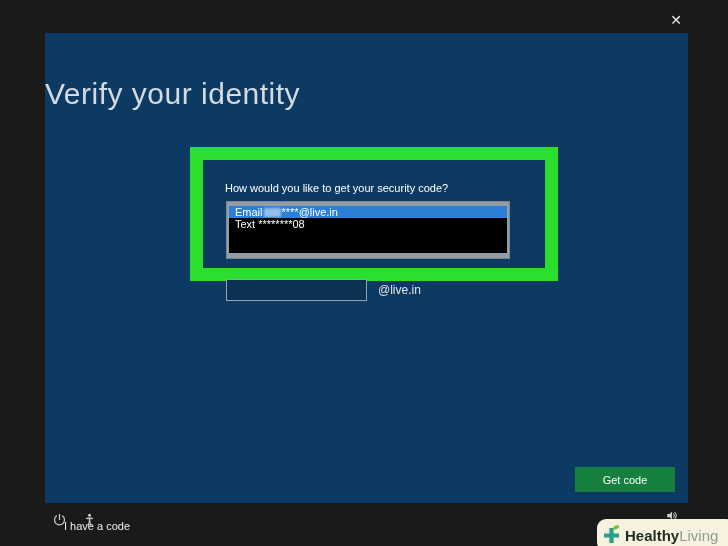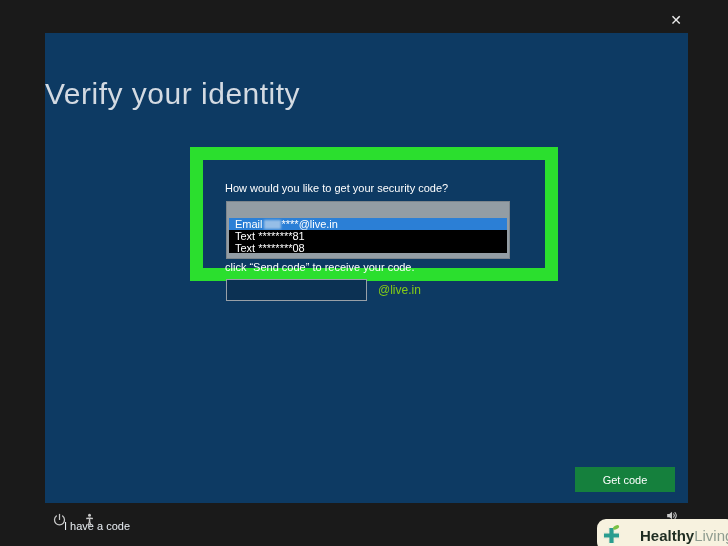--- a/index.html
+++ b/index.html
@@ -45,21 +45,21 @@
     position: absolute; left: 22px; top: 22px;
     font-size: 11px; color: #fff;
   }
 
   
   .dropdown {
     position: absolute; left: 23px; top: 41px;
     width: 284px; height: 58px;
     background: #939da4;
     border: 1px solid #7d868d;
-    padding: 16px 2px 5px 2px;
+    padding: 4px 2px 5px 2px;
   }
   .dropdown-list { background: #000; width: 100%; height: 100%; }
   .dd-row {
     height: 12px; line-height: 12px;
     font-size: 11px; color: #fff;
     padding-left: 6px;
     white-space: nowrap; overflow: hidden;
     cursor: default;
   }
   .dd-row.selected { background: #2b7fd6; }
@@ -78,21 +78,21 @@
   .code-input {
     position: absolute; left: 23px; top: 119px;
     width: 141px; height: 22px;
     background: #0c3153;
     border: 1px solid #98a0a8;
     color: #fff; font-size: 12px; padding: 0 4px;
     font-family: "Liberation Sans", sans-serif;
   }
   .domain-suffix {
     position: absolute; left: 175px; top: 123px;
-    font-size: 12px; color: #84cc16;
+    font-size: 12px; color: #e5e5e5;
   }
 
   
   .have-code-link {
     position: absolute; left: 19px; top: 439px;
     font-size: 11px; color: #e9eef3; cursor: pointer; margin-top: 48px;
   }
   .get-code-btn {
     position: absolute; left: 530px; top: 434px;
     width: 100px; height: 25px;
@@ -112,21 +112,21 @@
   .watermark {
     position: absolute; left: 597px; top: 519px;
     width: 138px; height: 32px;
     background: #f7f2df;
     border-radius: 9px;
     display: flex; align-items: center;
     padding-left: 3px;
     color: #223227;
   }
   .wm-cross { width: 23px; height: 23px; flex: 0 0 auto; }
-  .wm-bold  { font-size: 15px; font-weight: 700; color: #1f2d22; margin-left: 17px; }
+  .wm-bold  { font-size: 15px; font-weight: 700; color: #1f2d22; margin-left: 2px; }
   .wm-light { font-size: 15px; font-weight: 400; color: #8f9c90; margin-left: 0; }
 </style>
 </head>
 <body>
 
 <div class="close-btn">✕</div>
 
 <div class="panel">
 
   <div class="panel-title">Verify your identity</div>
@@ -134,26 +134,24 @@
   <div class="green-box">
     <div class="green-inner">
 
       <div class="question">How would you like to get your security code?</div>
 
       <div class="dropdown">
         <div class="dropdown-list">
           <div class="dd-row selected">
             <span>Email</span><span class="blur-chip"></span><span>****@live.in</span>
           </div>
-          <div class="dd-row">Text ********81</div>
           <div class="dd-row">Text ********08</div>
         </div>
       </div>
 
-      <div class="instruction">click “Send code” to receive your code.</div>
 
       <input class="code-input" type="text" placeholder="" style="">
 
       <div class="domain-suffix">@live.in</div>
 
     </div>
   </div>
 
   <div class="have-code-link">I have a code</div>
 

